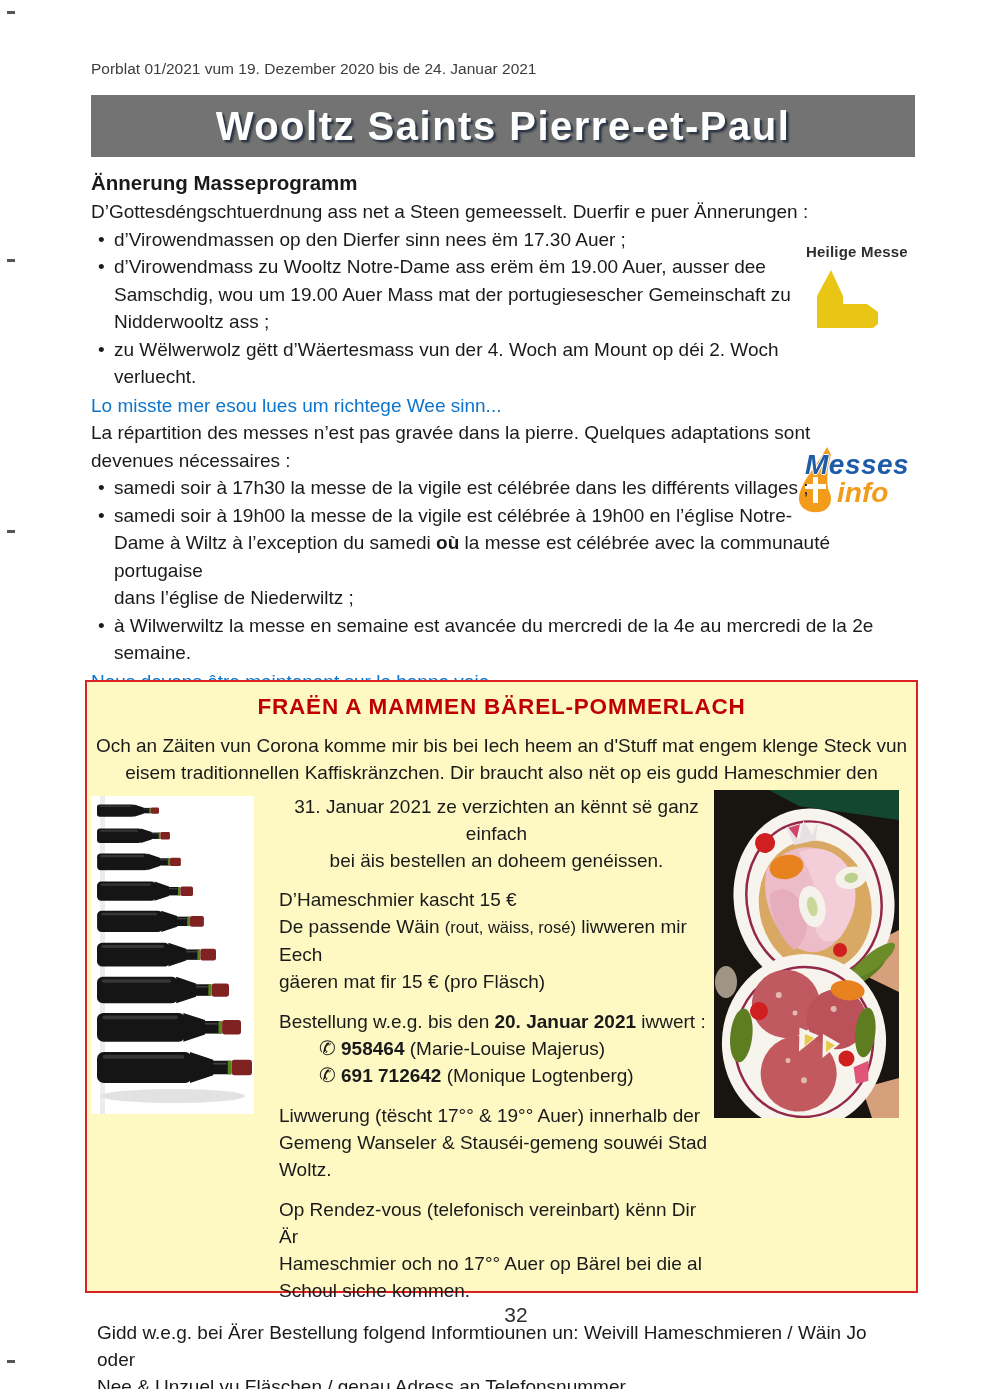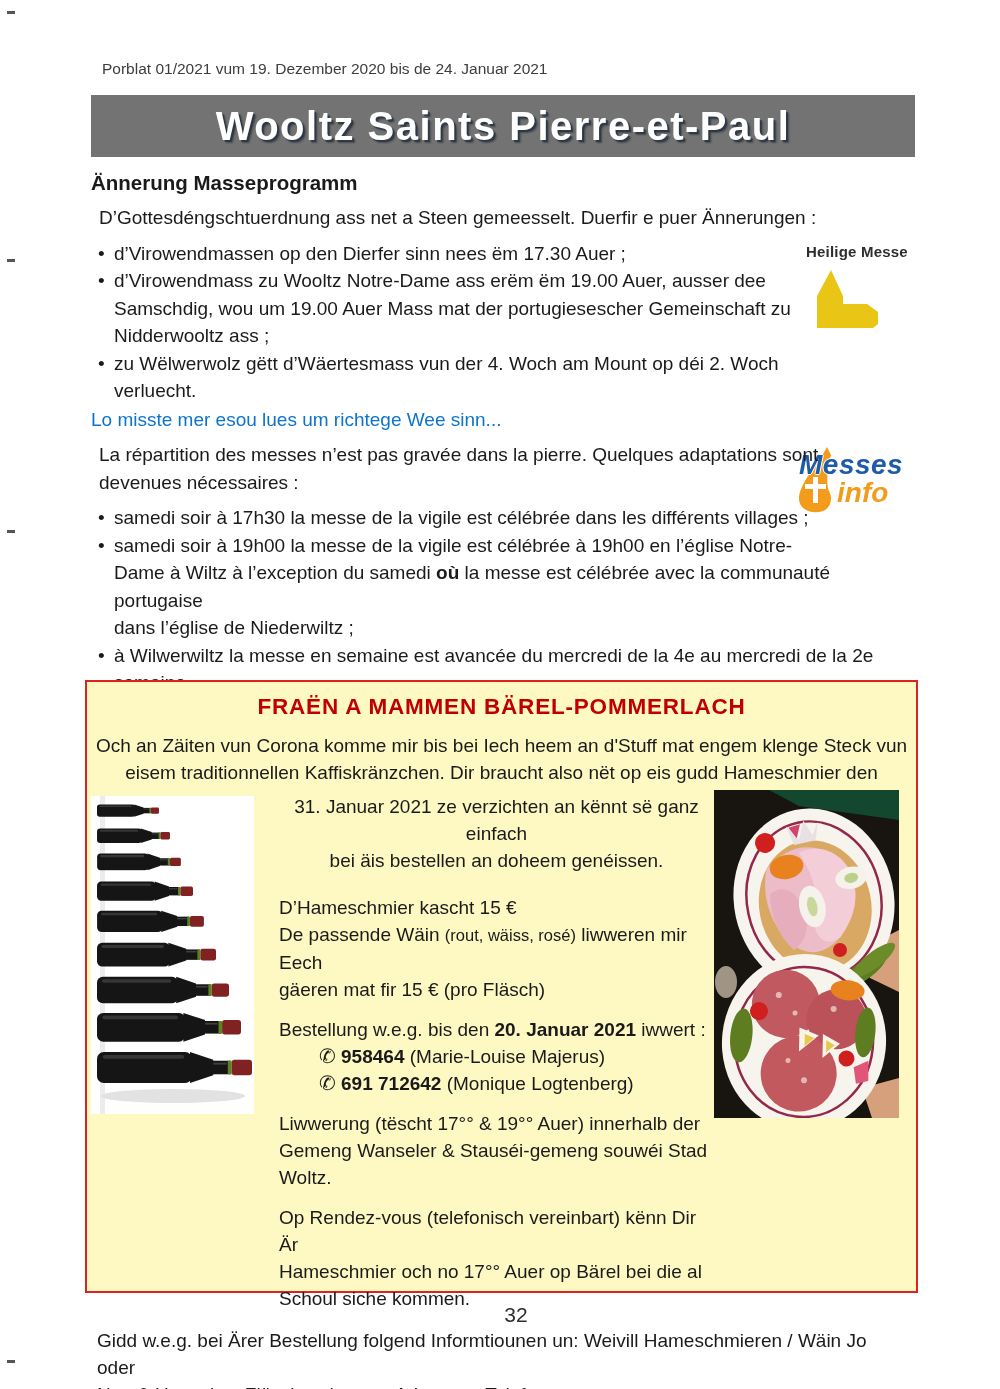--- a/index.html
+++ b/index.html
@@ -2,44 +2,44 @@
 <html><head>
 <meta charset="utf-8">
 <style>
   html,body{margin:0;padding:0;background:#888;}
   #page{
     position:relative;width:1000px;height:1389px;background:#ffffff;
     margin:0 auto;font-family:"Liberation Sans",sans-serif;color:#1a1a1a;
     overflow:hidden;
   }
   .print-mark{position:absolute;left:7px;width:8px;height:3px;background:#555;}
-  .header-line{position:absolute;left:102px;top:60px;font-size:15.5px;color:#3d3d3d;}
+  .header-line{position:absolute;left:91px;top:60px;font-size:15.5px;color:#3d3d3d;}
   .banner{
     position:absolute;left:91px;top:95px;width:824px;height:62px;background:#737373;
     display:flex;align-items:center;justify-content:center;
   }
   .banner-title{
     color:#ffffff;font-size:40px;font-weight:bold;letter-spacing:1.5px;
     text-shadow:2px 2px 0 rgba(25,45,75,0.6),3px 3px 2px rgba(0,0,0,0.35);
   }
   .content{position:absolute;left:91px;top:170px;width:824px;font-size:19px;line-height:27.5px;}
   h2.sec{font-size:20.5px;font-weight:bold;margin:0 0 2px 0;line-height:26px;}
   h2.sec.fr{margin-top:13px;}
-  .para{margin:8px;}
+  .para{margin:0;}
   .bullets{margin:0;}
   .bullet{position:relative;padding-left:23px;}
   .bullet::before{content:"\2022";position:absolute;left:7px;top:0;}
   .closing-blue{color:#0d74cc;margin:1px 0 0 0;}
   .heilige{position:absolute;left:806px;top:243px;width:120px;}
   .heilige-label{font-size:15px;font-weight:bold;color:#2e2e2e;letter-spacing:0.2px;}
   .heilige svg{display:block;margin:4px 0 0 4px;}
   .mi-logo{position:absolute;left:793px;top:443px;width:125px;height:72px;}
   .mi-logo svg{position:absolute;left:0;top:4px;}
   .mi-word1{
-    position:absolute;left:6px;top:6px;font-size:28px;font-weight:bold;font-style:italic;
+    position:absolute;left:12px;top:6px;font-size:28px;font-weight:bold;font-style:italic;
     color:#1f5ca8;letter-spacing:0.5px;
     text-shadow:-1px 0 #fff,1px 0 #fff,0 -1px #fff,0 1px #fff;
   }
   .mi-word2{
     position:absolute;left:44px;top:34px;font-size:28px;font-weight:bold;font-style:italic;
     color:#f39b1b;text-shadow:-1px 0 #fff,1px 0 #fff,0 -1px #fff,0 1px #fff;
   }
   .promo-box{
     position:absolute;left:85px;top:680px;width:833px;height:613px;
     background:#fef9c3;border:2px solid #dd2222;box-sizing:border-box;
@@ -47,21 +47,21 @@
   }
   .box-title{
     text-align:center;color:#C00000;font-weight:bold;font-size:22.5px;
     letter-spacing:0.8px;margin:11px 0 12px 0;
   }
   .box-intro{text-align:center;margin:0;}
   .box-cols{display:flex;margin-top:2px;}
   .col-left{width:172px;flex:none;padding:8px 0 0 4px;}
   .col-mid{flex:1;padding:5px 0 0 16px;}
   .col-right{width:196px;flex:none;padding:2px 6px 0 0;}
-  .mid-center{text-align:center;margin:0 0 20px 0;}
+  .mid-center{text-align:center;margin:0 0 12px 0;}
   .grp{margin:0 0 13px 0;}
   .phone-line{padding-left:40px;}
   .phone-glyph{font-family:"DejaVu Sans",sans-serif;font-weight:bold;font-size:20px;}
   .small-paren{font-size:16.5px;}
   b{font-weight:bold;}
   .box-bottom{padding:2px 12px 0 10px;}
   .page-num{position:absolute;left:16px;top:1303px;width:1000px;text-align:center;
     font-size:21px;color:#2e2e2e;}
 </style>
 </head>

